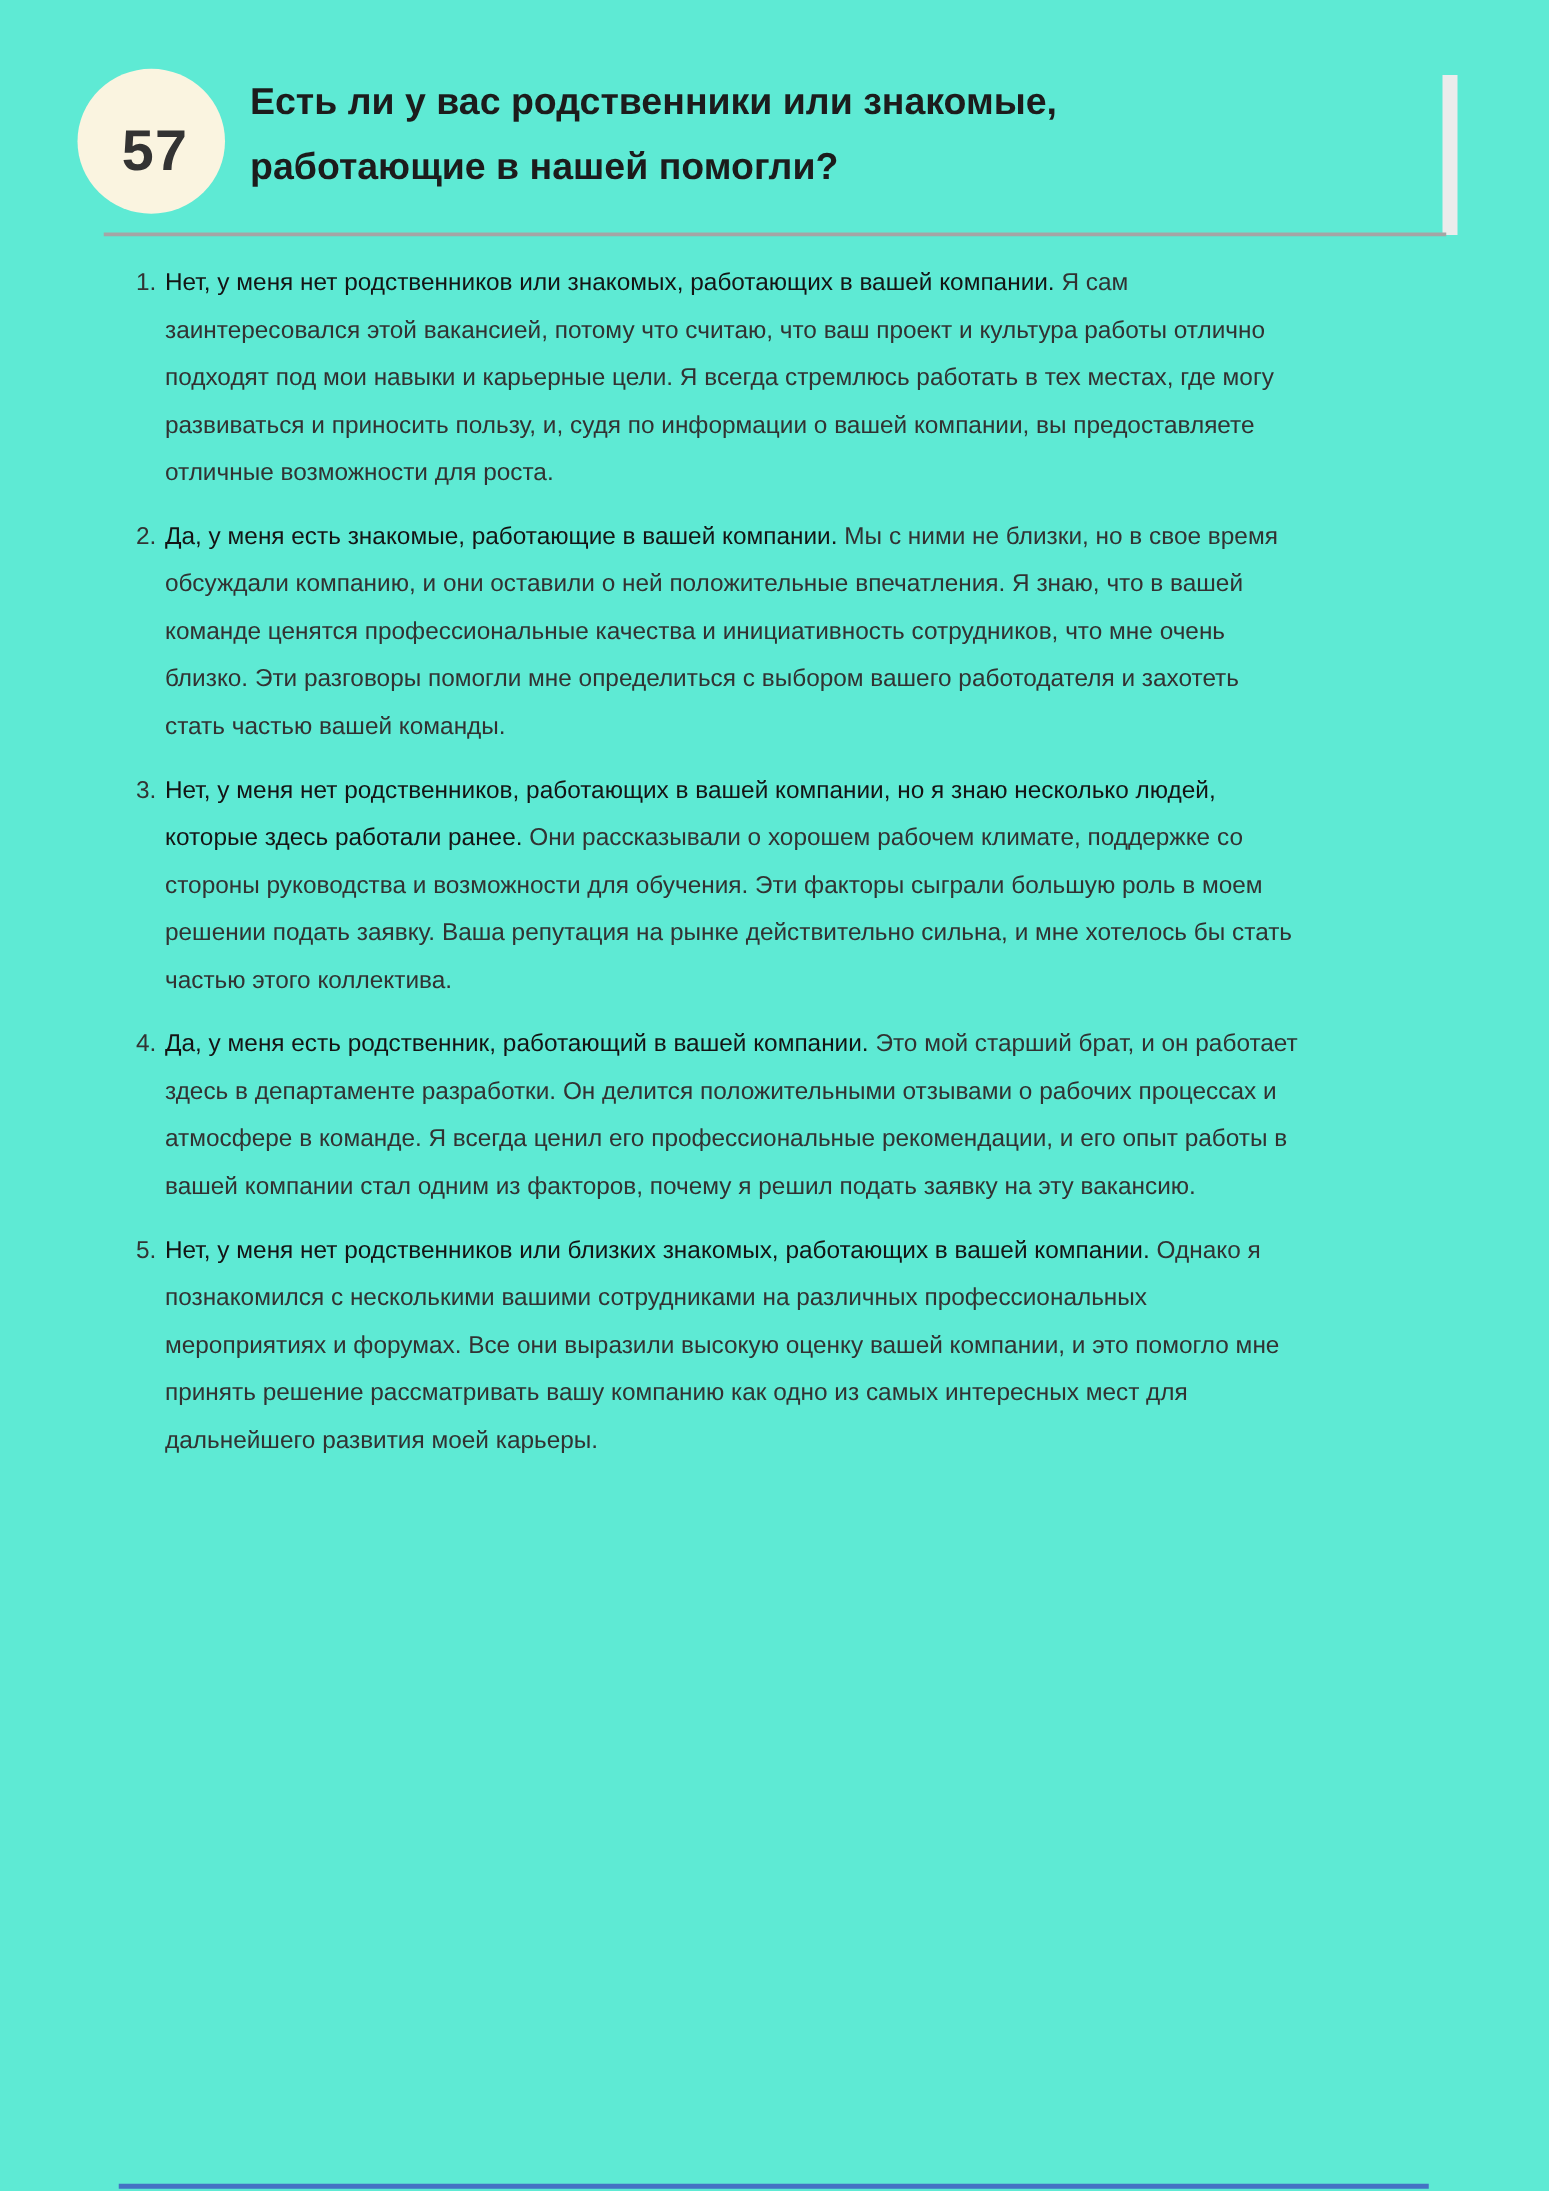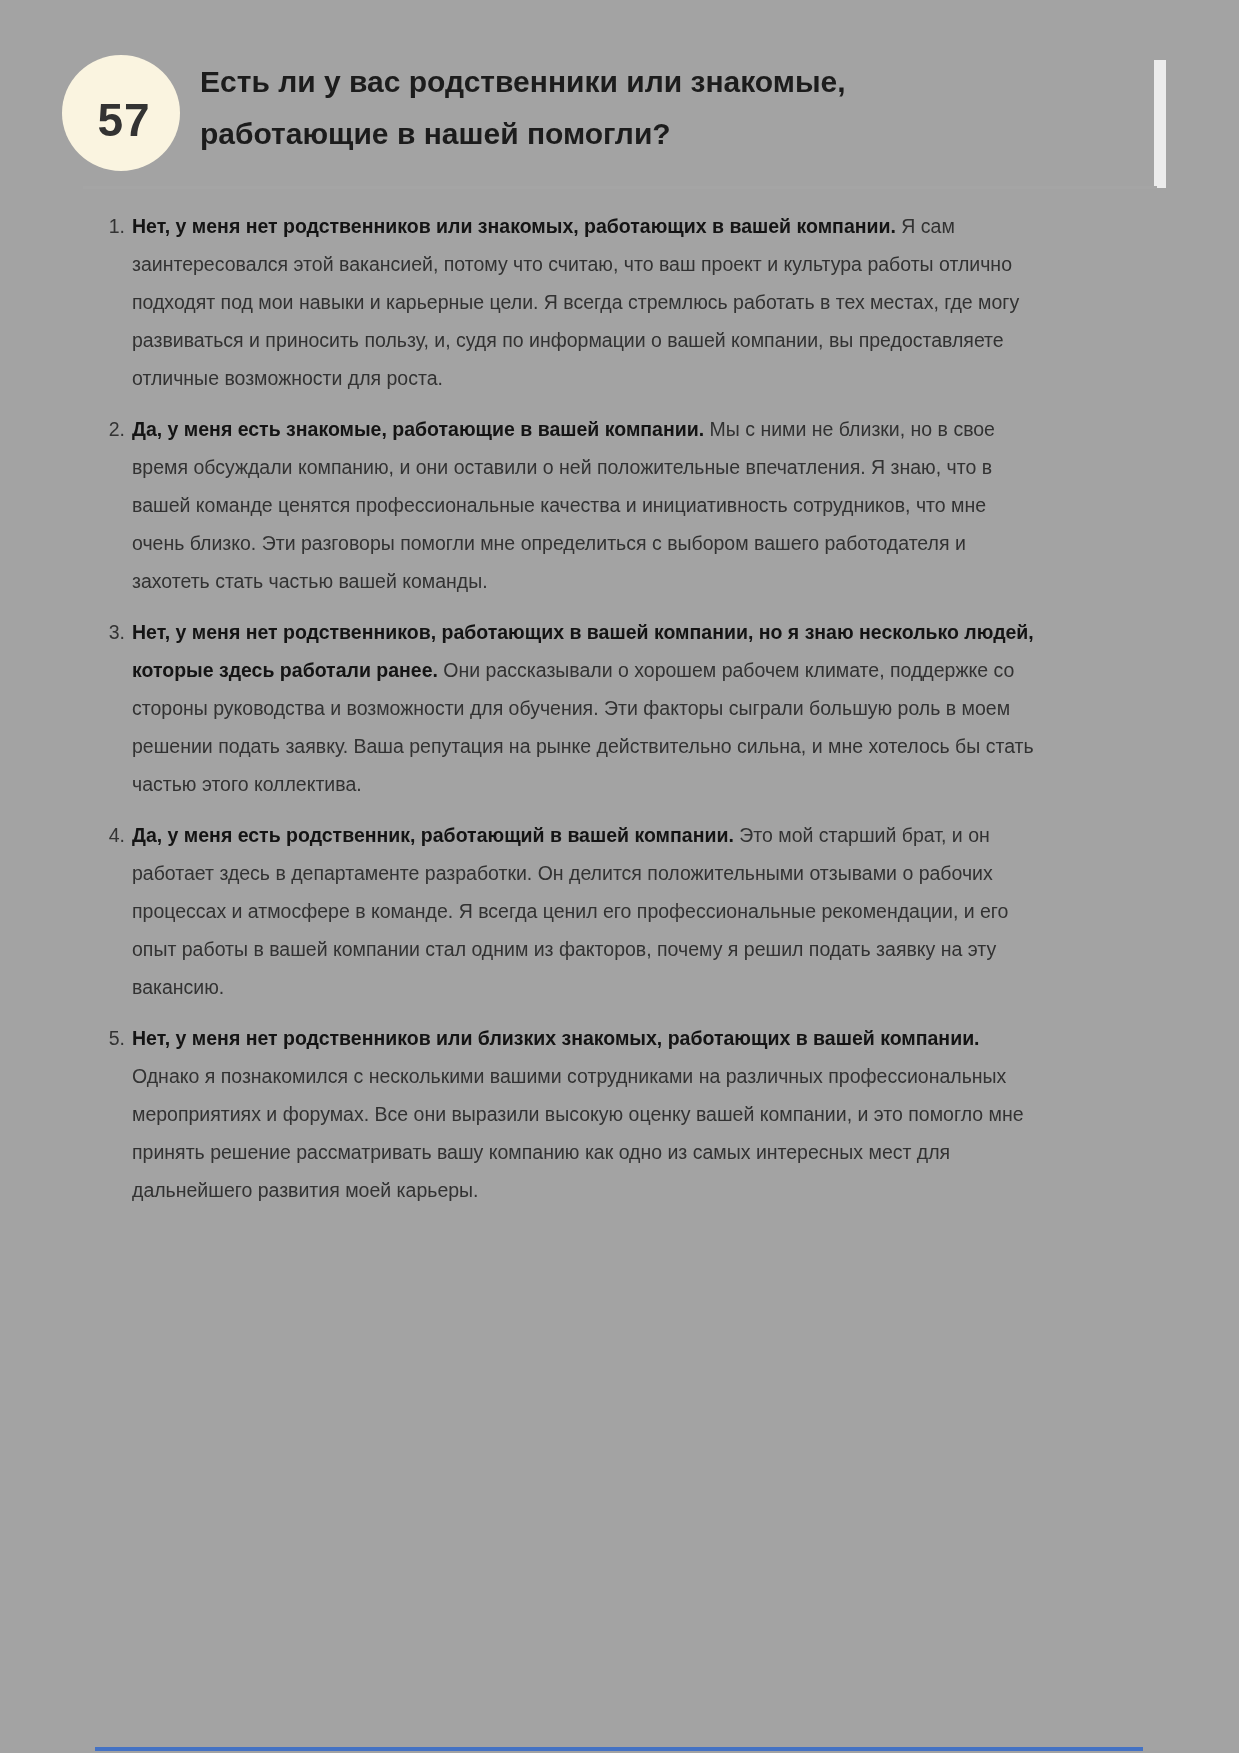--- a/index.html
+++ b/index.html
@@ -11,21 +11,21 @@
     width: 1239px;
     height: 1753px;
     position: relative;
     font-family: "Liberation Sans", "DejaVu Sans", sans-serif;
     color: #2e2e2e;
     overflow: hidden;
   }
   .page {
     position: absolute;
     inset: 0;
-    background: #a3a3a3;
+    background: #5eead4;
   }
   
   .badge {
     position: absolute;
     left: 62px;
     top: 55px;
     width: 118px;
     height: 116px;
     border-radius: 50%;
     background: #faf4e0;
@@ -86,21 +86,21 @@
     text-align: right;
     padding-right: 7px;
     color: #333333;
     font-weight: 400;
   }
   .answer .text {
     flex: 1;
     color: #323232;
   }
   .answer .lead {
-    font-weight: 700;
+    font-weight: 400;
     color: #141414;
   }
   
   .footer-rule {
     position: absolute;
     left: 95px;
     top: 1747px;
     width: 1048px;
     height: 4px;
     background: #4472c4;

